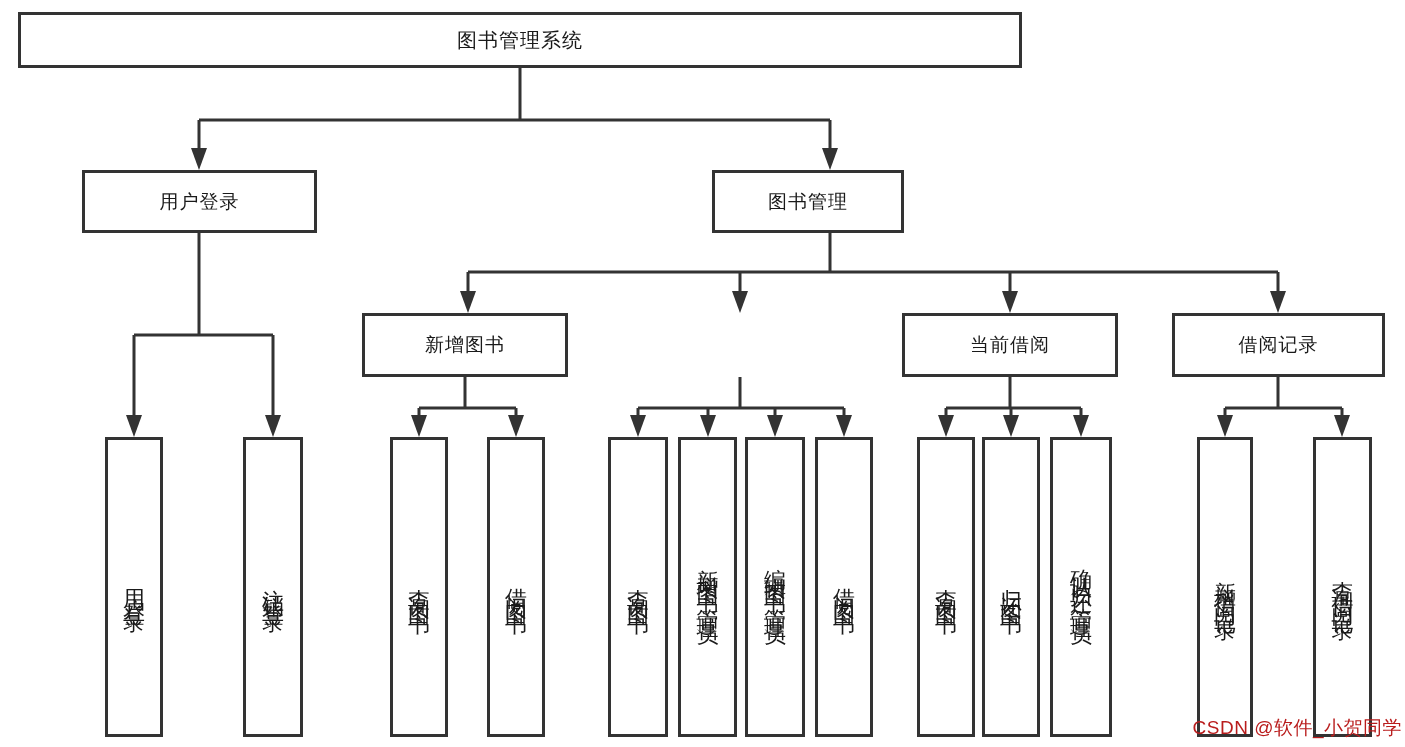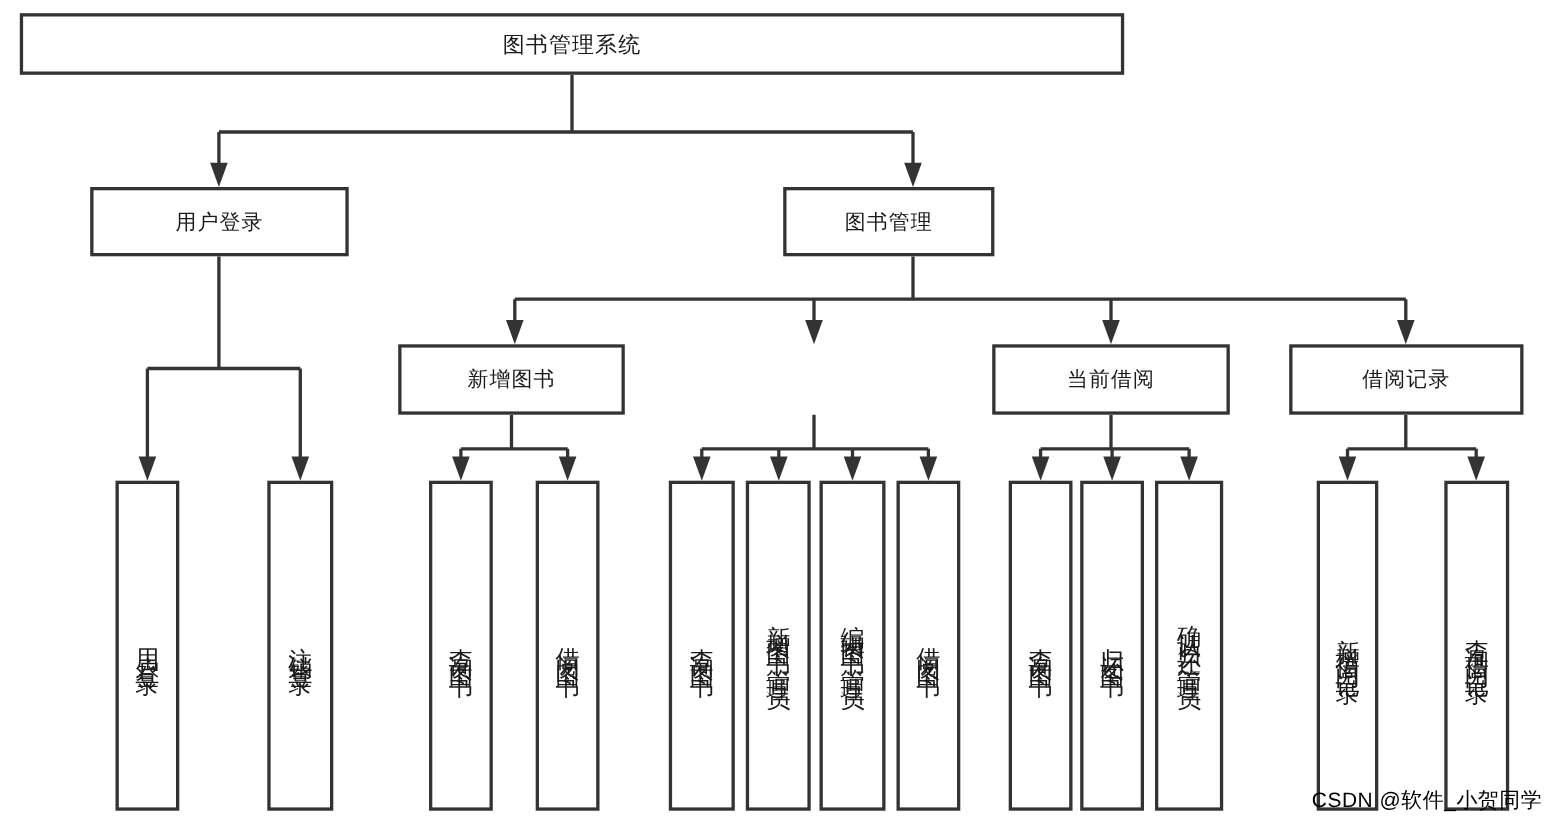--- a/index.html
+++ b/index.html
@@ -40,21 +40,21 @@
     font-size: 22px;
     letter-spacing: 8px;
     line-height: 1;
   }
   #watermark {
     position: absolute;
     right: 3px;
     bottom: 6px;
     z-index: 3;
     font-size: 19px;
-    color: #000000;
+    color: #b91c1c;
     letter-spacing: 0.5px;
     white-space: nowrap;
   }
 </style>
 </head>
 <body>
 
 <div id="canvas">
 
   <svg id="wires" viewBox="0 0 1405 747" xmlns="http://www.w3.org/2000/svg">

